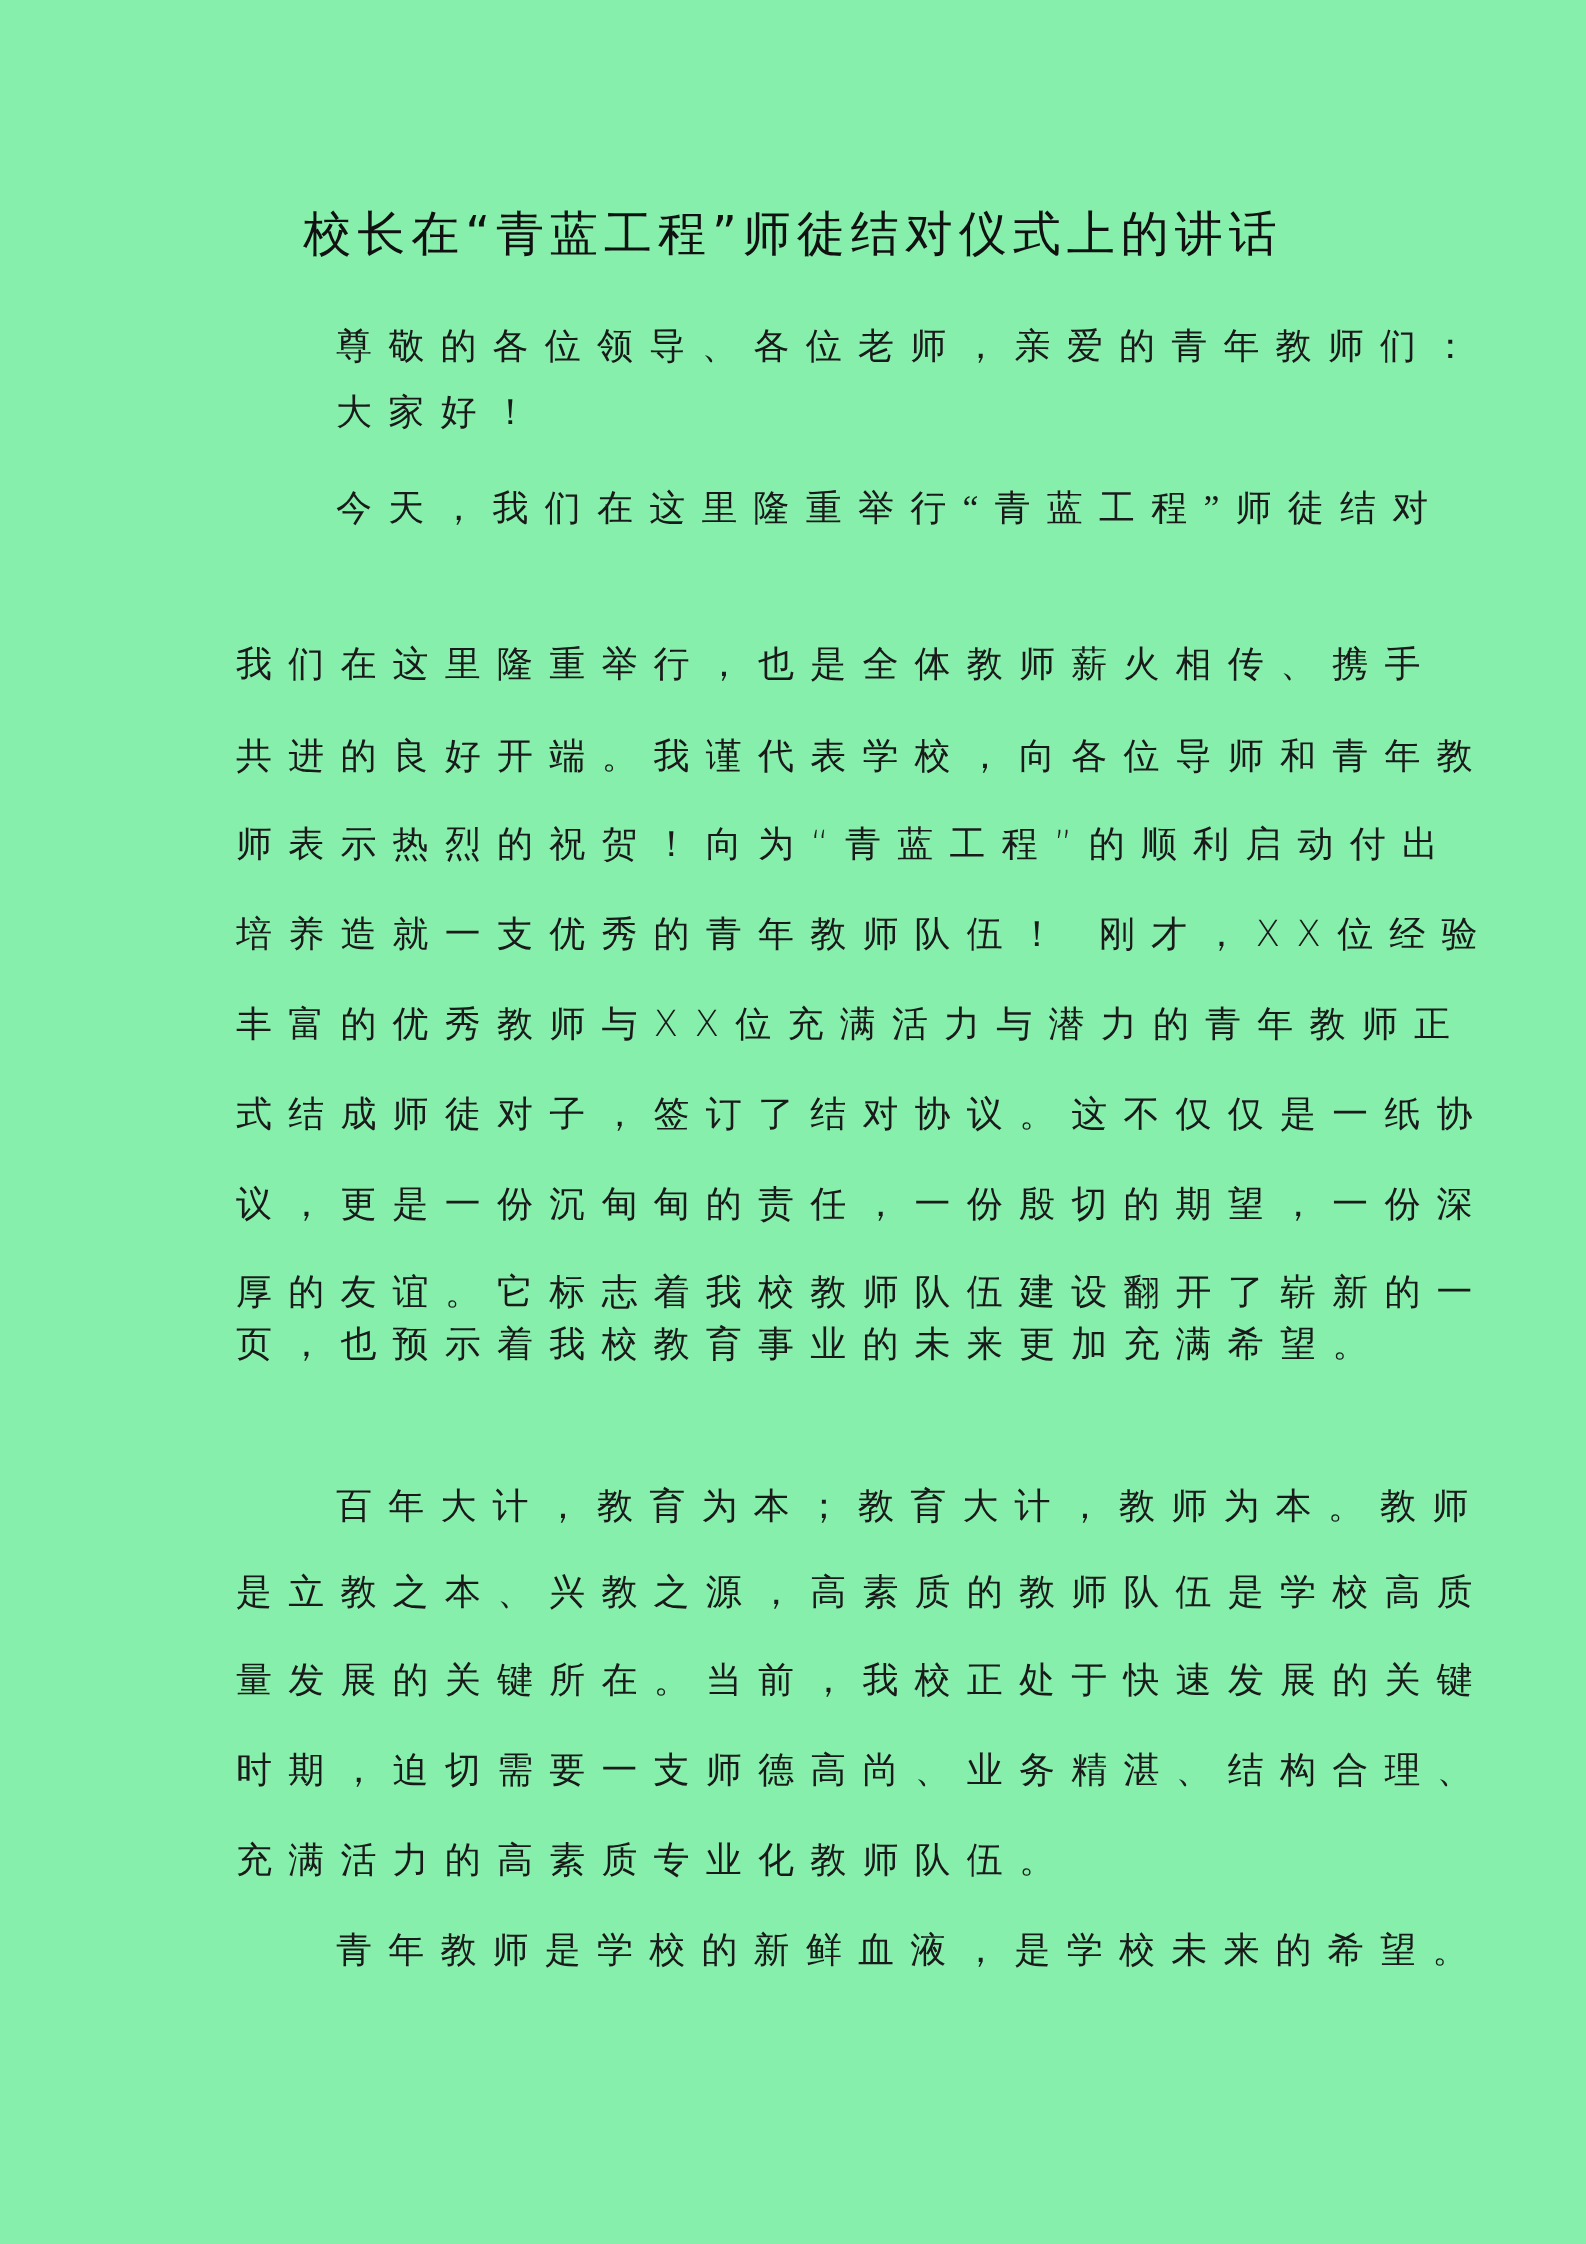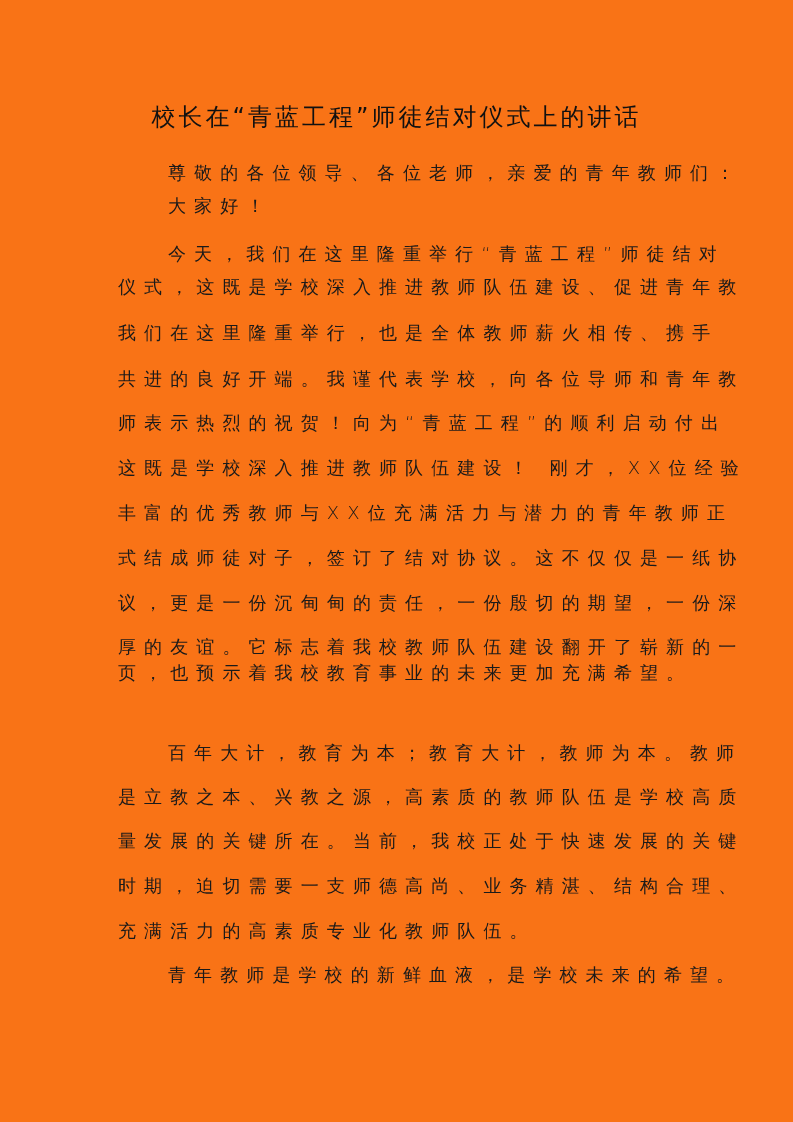--- a/index.html
+++ b/index.html
@@ -1,41 +1,40 @@
 <!DOCTYPE html>
 <html><head>
 <meta charset="utf-8">
 <style>
   html, body { margin: 0; padding: 0; background: #ffffff; }
   body { width: 793px; height: 1122px; position: relative; overflow: hidden;
          font-family: "DejaVu Serif", "Liberation Serif", serif; color: #111111; }
-  .page { position: absolute; left: 0; top: 0; width: 793px; height: 1122px; background: #f97316; }
+  .page { position: absolute; left: 0; top: 0; width: 793px; height: 1122px; background: #86efac; }
   .title { position: absolute; left: 0; width: 793px; top: 101px; text-align: center;
            font-family: "DejaVu Sans", "Liberation Sans", sans-serif;
            font-size: 24px; letter-spacing: 3px; line-height: 32px; color: #111; }
   .line { position: absolute; left: 118px; width: 560px; white-space: nowrap;
           font-size: 18px; line-height: 26px; letter-spacing: 8.1px; color: #1a1a1a;
           font-family: "DejaVu Sans", "Liberation Sans", sans-serif; font-weight: 300; }
-  .line.indent { left: 168px; }
+  .line.indent { left: 168px; font-family: Liberation Serif, serif; }
   .heading { font-weight: normal; }
 </style>
 </head>
 <body>
 
 <div class="page">
   <div class="title">校长在“青蓝工程”师徒结对仪式上的讲话</div>
 
   <div class="line indent" style="top:160px">尊敬的各位领导、各位老师，亲爱的青年教师们：</div>
   <div class="line indent" style="top:193px">大家好！</div>
   <div class="line indent" style="top:241px">今天，我们在这里隆重举行“青蓝工程”师徒结对</div>
-  <div class="line" style="top:274px">仪式，这既是学校深入推进教师队伍建设、促进青年教</div>
   <div class="line" style="top:320px">我们在这里隆重举行，也是全体教师薪火相传、携手</div>
   <div class="line" style="top:366px">共进的良好开端。我谨代表学校，向各位导师和青年教</div>
   <div class="line" style="top:410px">师表示热烈的祝贺！向为“青蓝工程”的顺利启动付出</div>
-  <div class="line" style="top:455px">这既是学校深入推进教师队伍建设！ 刚才，XX位经验</div>
+  <div class="line" style="top:455px">培养造就一支优秀的青年教师队伍！ 刚才，XX位经验</div>
   <div class="line" style="top:500px">丰富的优秀教师与XX位充满活力与潜力的青年教师正</div>
   <div class="line" style="top:545px">式结成师徒对子，签订了结对协议。这不仅仅是一纸协</div>
   <div class="line" style="top:590px">议，更是一份沉甸甸的责任，一份殷切的期望，一份深</div>
   <div class="line" style="top:634px">厚的友谊。它标志着我校教师队伍建设翻开了崭新的一</div>
   <div class="line" style="top:660px">页，也预示着我校教育事业的未来更加充满希望。</div>
   <div class="line indent" style="top:740px">百年大计，教育为本；教育大计，教师为本。教师</div>
   <div class="line" style="top:784px">是立教之本、兴教之源，高素质的教师队伍是学校高质</div>
   <div class="line" style="top:828px">量发展的关键所在。当前，我校正处于快速发展的关键</div>
   <div class="line" style="top:873px">时期，迫切需要一支师德高尚、业务精湛、结构合理、</div>
   <div class="line" style="top:918px">充满活力的高素质专业化教师队伍。</div>

